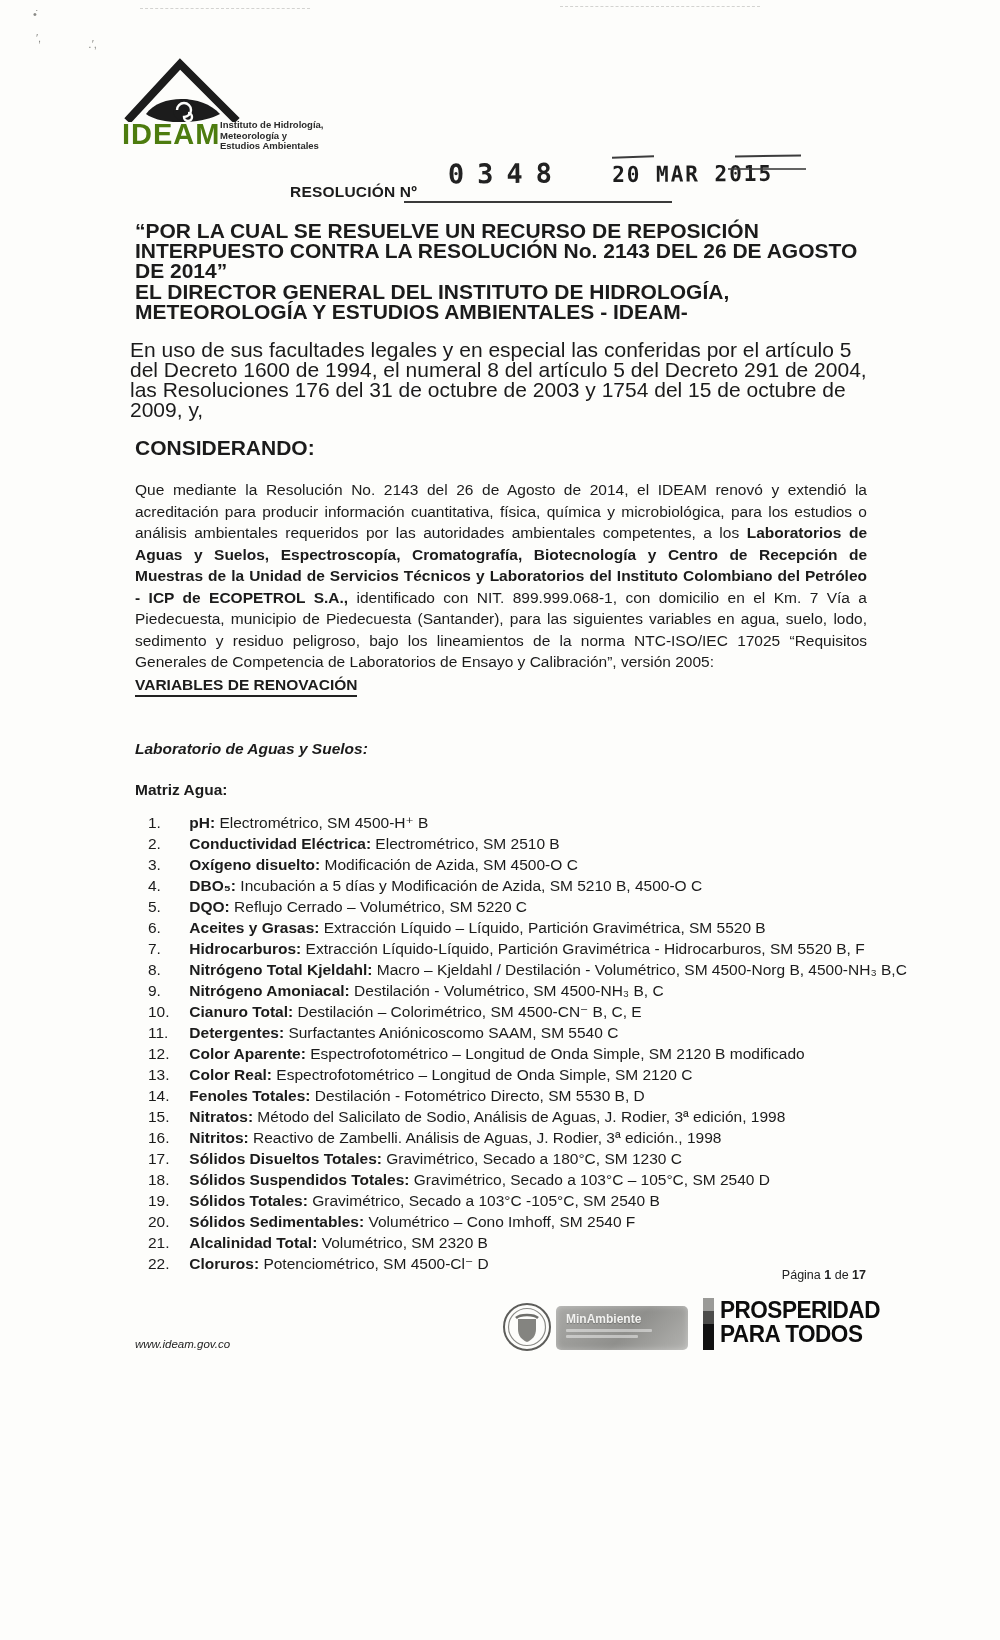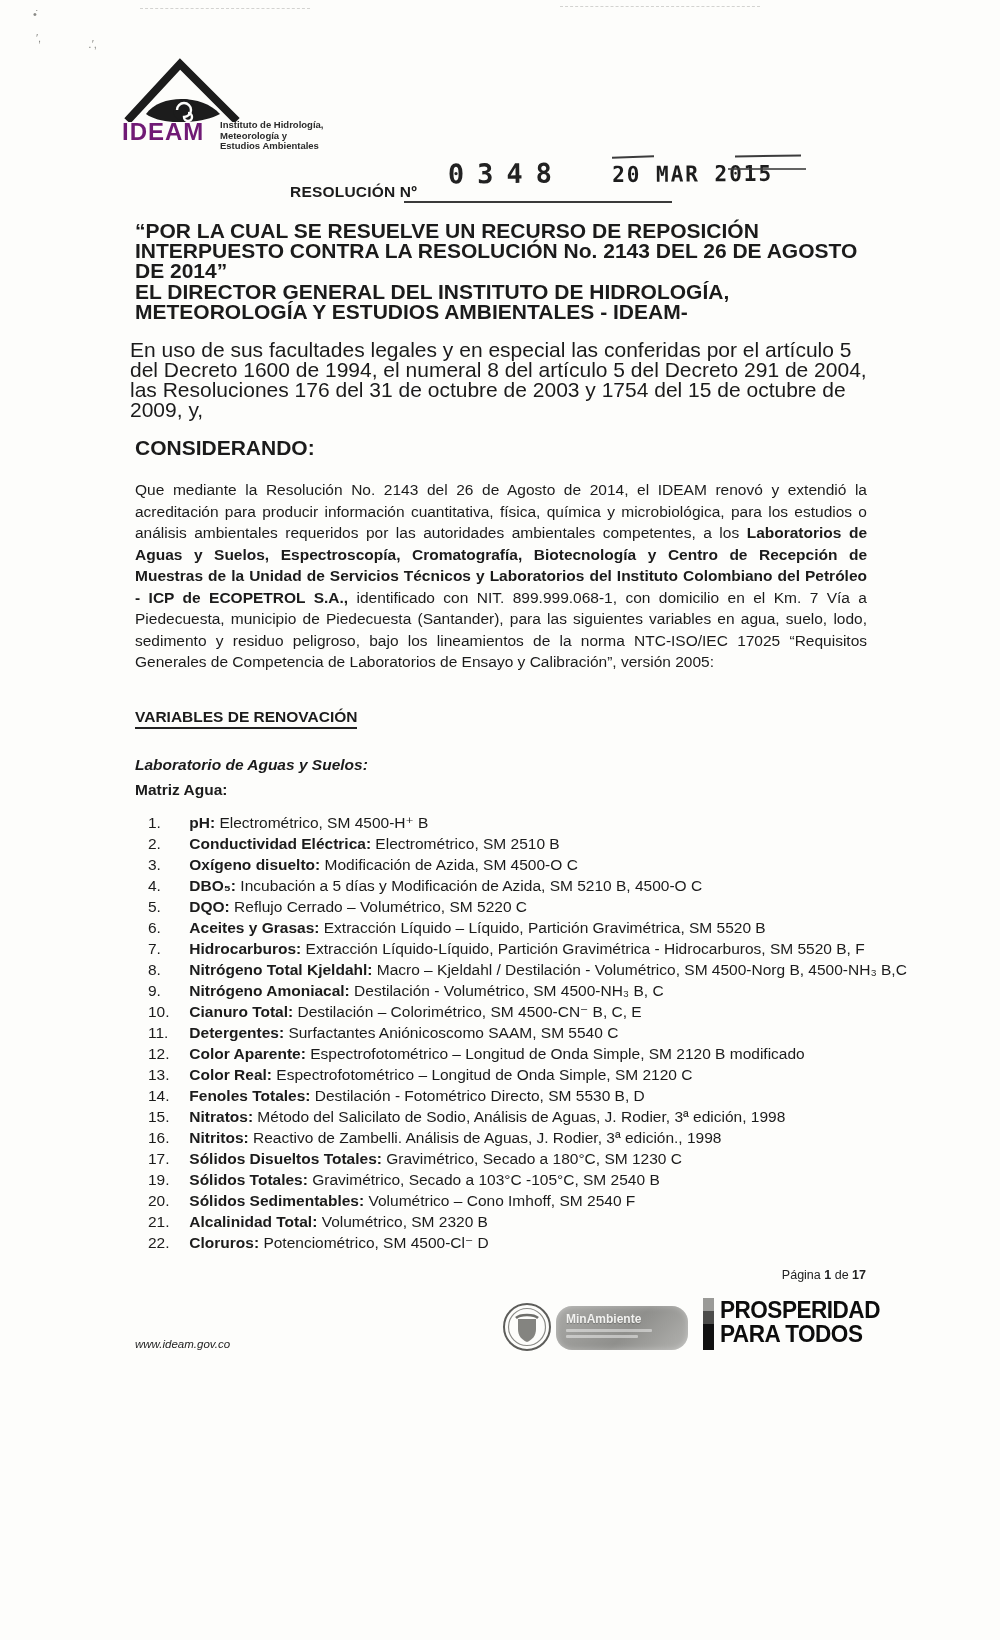--- a/index.html
+++ b/index.html
@@ -12,21 +12,21 @@
     color:#1b1b1b;
     overflow:hidden;
   }
   .abs{position:absolute;}
 
   
   .artifact-dash{border-top:1px dashed #c2c2bf;opacity:.7;height:0;}
   .artifact-speck{color:#8a8a86;font-size:11px;}
 
   
-  .ideam-word{font-size:24px;font-weight:bold;letter-spacing:1px;color:#701a75;}
+  .ideam-word{font-size:29px;font-weight:bold;letter-spacing:1px;color:#4d7c0f;}
   .org-lines{font-size:9.5px;font-weight:bold;line-height:10.5px;color:#2a2a2a;}
 
   
   .res-label{font-size:15.5px;font-weight:bold;letter-spacing:.2px;}
   .res-underline{border-bottom:2px solid #3a3a3a;height:0;}
   .stamp-number{
     font-family:"DejaVu Sans Mono","Liberation Mono",monospace;
     font-size:27px;font-weight:bold;letter-spacing:13px;color:#222;
     transform:rotate(-.6deg);
   }
@@ -53,21 +53,21 @@
   .vlbl{font-weight:bold;}
 
   
   .page-ind{font-size:12.5px;color:#222;}
 
   
   .footer-lines{font-size:11.5px;line-height:15.2px;color:#222;margin-top:34px;}
   .footer-web{font-size:11.5px;font-style:italic;color:#222;}
 
   .minamb-badge{
-    width:132px;height:44px;border-radius:16px;
+    width:132px;height:44px;border-radius:5px;
     background:linear-gradient(135deg,#a9a9a6,#8f8f8c 55%,#b3b3b0);
     box-shadow:inset 0 0 6px rgba(255,255,255,.35);
     padding:6px 10px;box-sizing:border-box;
   }
   .minamb-label{color:#f2f2f0;font-size:12px;font-weight:bold;text-shadow:0 1px 1px rgba(0,0,0,.25);}
   .minamb-sub{height:3px;background:rgba(255,255,255,.45);margin-top:3px;border-radius:1px;}
 
   .prosp{display:flex;align-items:stretch;padding-left:11px;}
   .prosp-bar{width:11px;margin-right:6px;display:flex;flex-direction:column;}
   .prosp-bar div:nth-child(1){flex:1;background:#9a9a97;}
@@ -120,24 +120,24 @@
   <div class="abs center-block" style="left:130px;top:340px;width:740px;">
     <span>En uso de sus facultades legales y en especial las conferidas por el artículo 5 del Decreto 1600 de 1994, el numeral 8 del artículo 5 del Decreto 291 de 2004, las Resoluciones 176 del 31 de octubre de 2003 y 1754 del 15 de octubre de 2009, y,</span>
   </div>
 
   <div class="abs center-block title-block" style="left:135px;top:438px;width:730px;">CONSIDERANDO:</div>
 
   <div class="abs para" style="left:135px;top:479px;width:732px;">
     <span>Que mediante la Resolución No. 2143 del 26 de Agosto de 2014, el IDEAM renovó y extendió la acreditación para producir información cuantitativa, física, química y microbiológica, para los estudios o análisis ambientales requeridos por las autoridades ambientales competentes, a los </span><span class="bold">Laboratorios de Aguas y Suelos, Espectroscopía, Cromatografía, Biotecnología y Centro de Recepción de Muestras de la Unidad de Servicios Técnicos y Laboratorios del Instituto Colombiano del Petróleo - ICP de ECOPETROL S.A.,</span><span> identificado con NIT. 899.999.068-1, con domicilio en el Km. 7 Vía a Piedecuesta, municipio de Piedecuesta (Santander), para las siguientes variables en agua, suelo, lodo, sedimento y residuo peligroso, bajo los lineamientos de la norma NTC-ISO/IEC 17025 “Requisitos Generales de Competencia de Laboratorios de Ensayo y Calibración”, versión 2005:</span>
   </div>
 
-  <div class="abs" style="left:135px;top:708px;">
+  <div class="abs" style="left:135px;top:676px;">
     <span class="heading-underline">VARIABLES DE RENOVACIÓN</span>
   </div>
-  <div class="abs heading-italic" style="left:135px;top:740px;margin-top:16px;">Laboratorio de Aguas y Suelos:</div>
+  <div class="abs heading-italic" style="left:135px;top:740px;">Laboratorio de Aguas y Suelos:</div>
   <div class="abs heading-plain" style="left:135px;top:781px;">Matriz Agua:</div>
 
   <div class="abs vlist" style="left:148px;top:812px;width:740px;">
       <div class="vrow">
       <span class="vnum">1.</span>
       <span class="vlbl">pH:</span>
       <span class="vtxt">Electrométrico, SM 4500-H⁺ B</span>
     </div>
       <div class="vrow">
       <span class="vnum">2.</span>
@@ -211,20 +211,25 @@
     </div>
       <div class="vrow">
       <span class="vnum">16.</span>
       <span class="vlbl">Nitritos:</span>
       <span class="vtxt">Reactivo de Zambelli. Análisis de Aguas, J. Rodier, 3ª edición., 1998</span>
     </div>
       <div class="vrow">
       <span class="vnum">17.</span>
       <span class="vlbl">Sólidos Disueltos Totales:</span>
       <span class="vtxt">Gravimétrico, Secado a 180°C, SM 1230 C</span>
+    </div>
+      <div class="vrow">
+      <span class="vnum">18.</span>
+      <span class="vlbl">Sólidos Suspendidos Totales:</span>
+      <span class="vtxt">Gravimétrico,  Secado a 103°C – 105°C, SM 2540 D</span>
     </div>
       <div class="vrow">
       <span class="vnum">19.</span>
       <span class="vlbl">Sólidos Totales:</span>
       <span class="vtxt">Gravimétrico, Secado a 103°C -105°C, SM 2540 B</span>
     </div>
       <div class="vrow">
       <span class="vnum">20.</span>
       <span class="vlbl">Sólidos Sedimentables:</span>
       <span class="vtxt">Volumétrico – Cono Imhoff, SM 2540 F</span>

